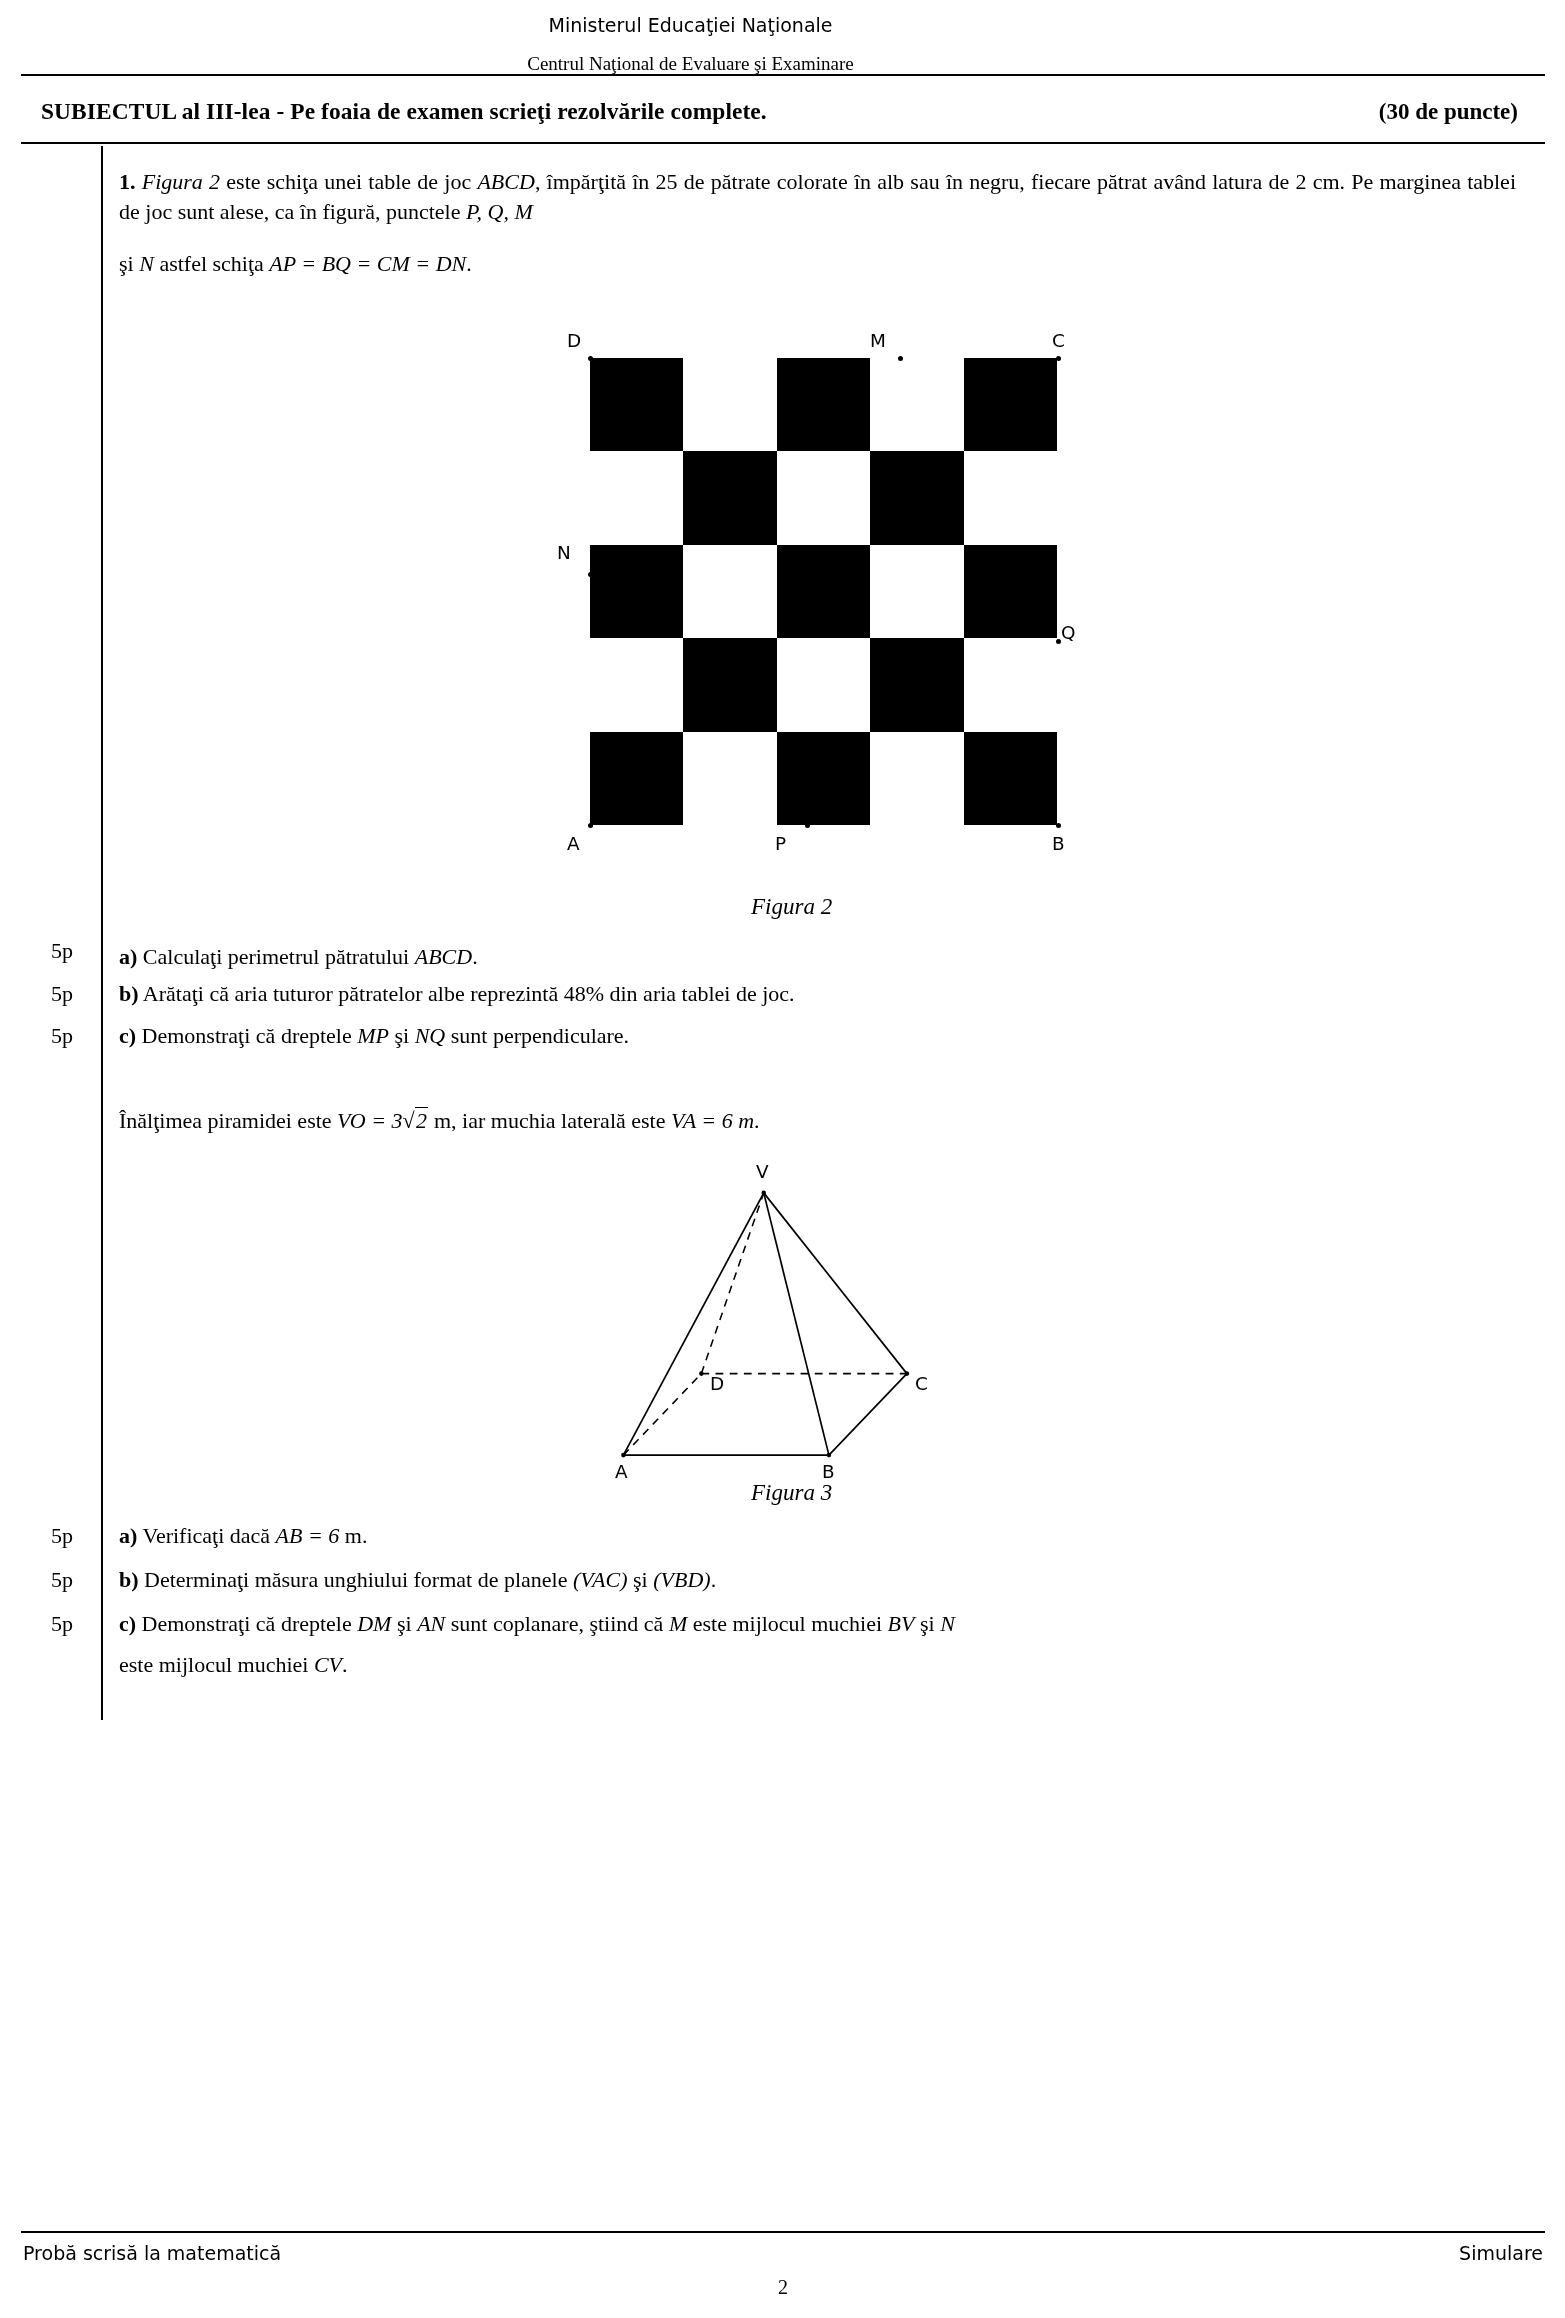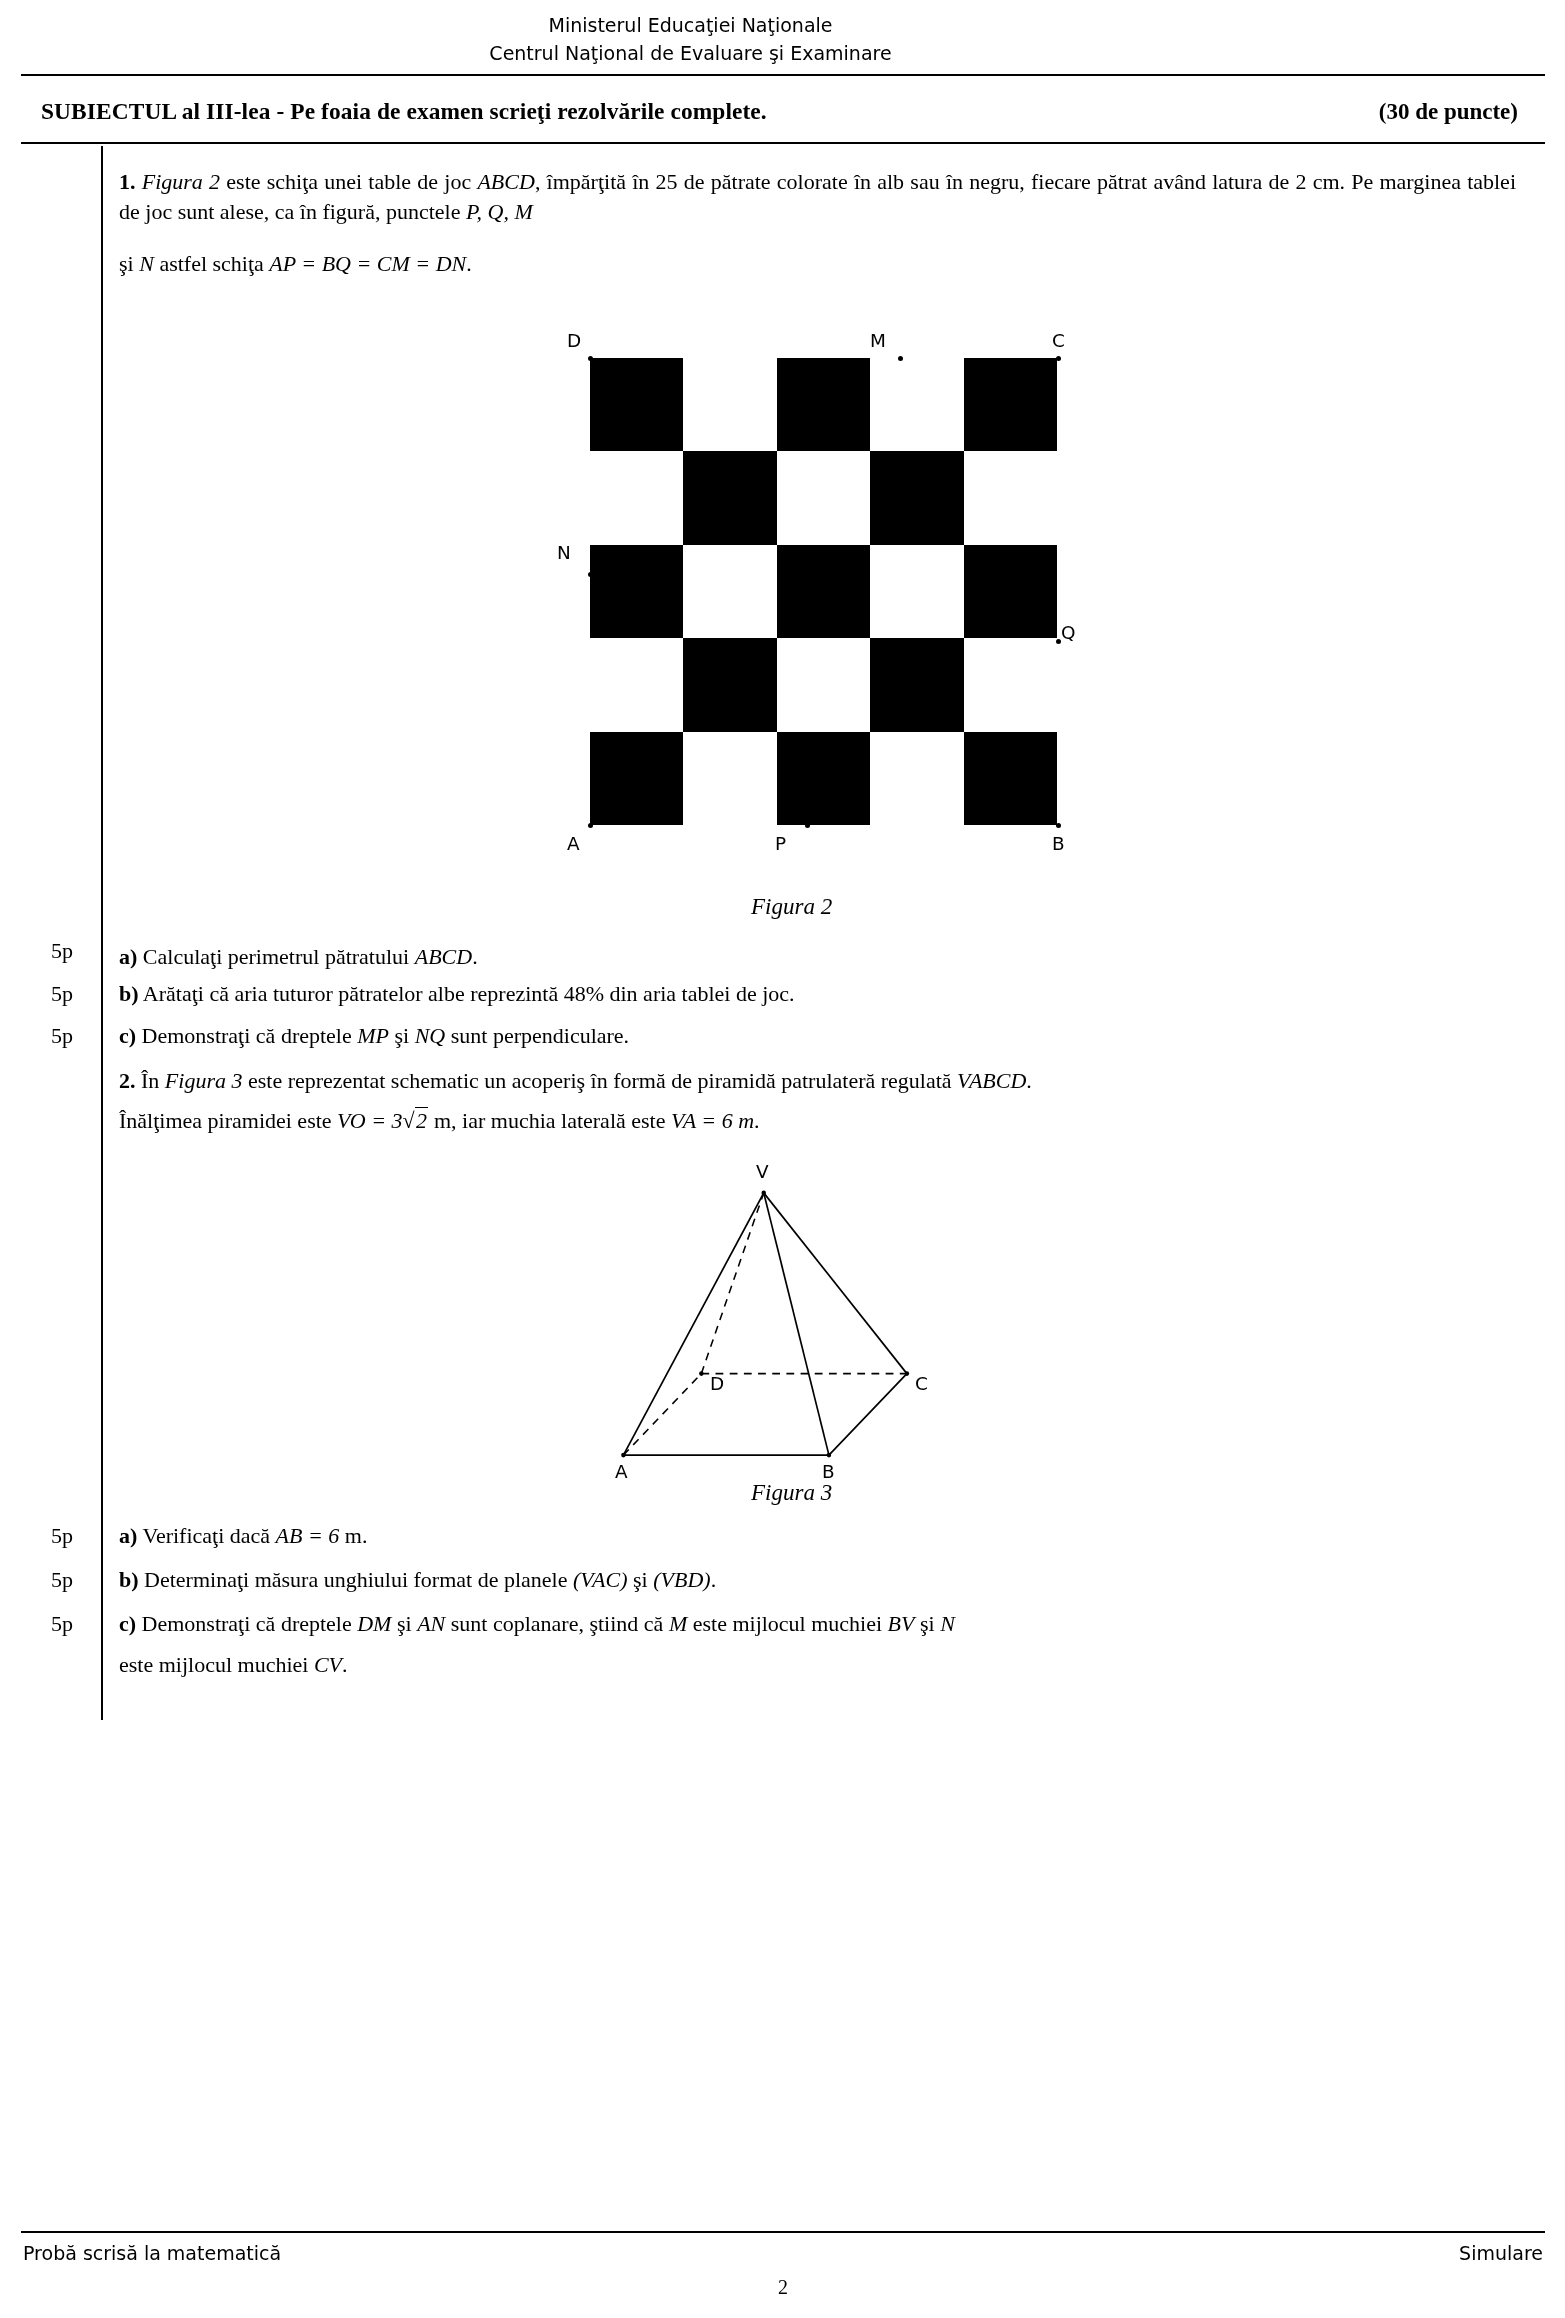--- a/index.html
+++ b/index.html
@@ -21,21 +21,21 @@
   .doc-header {
     position: absolute;
     top: 12.7px;
     left: 0;
     width: 1381px;
     text-align: center;
     font-family: "DejaVu Sans", sans-serif;
     font-size: 19px;
     line-height: 1.28;
   }
-  .doc-header .line2 { margin-top: 4px; }
+  .doc-header .line2 { margin-top: 15px; font-family: Liberation Serif, serif; }
 
   .header-rule {
     position: absolute;
     top: 74px;
     left: 21px;
     width: 1524px;
     height: 2.1px;
     background: #000;
   }
 
@@ -314,24 +314,20 @@
     <span class="bd">b)</span>
     <span>Arătaţi că aria tuturor pătratelor albe reprezintă  48%  din aria tablei de joc.</span>
   </div>
 
   <div class="pts" id="pts1c">5p</div>
   <div class="itemtext" id="it1c">
     <span class="bd">c)</span>
     <span>Demonstraţi că dreptele </span><span class="it">MP</span><span> şi </span><span class="it">NQ</span><span> sunt perpendiculare.</span>
   </div>
 
-  <div class="btext" id="p2-text">
-    <span class="bd">2.</span>
-    <span>În </span><span class="it">Figura 3</span><span> este reprezentat schematic un acoperiş în formă de piramidă patrulateră regulată </span><span class="it">VABCD</span><span>.</span>
-  </div>
   <div class="btext" id="p2-line2">
     <span>Înălţimea piramidei este </span><span class="it frac-sqrt">VO = 3</span><span class="frac-sqrt">√<span class="sqrt-bar it">2</span></span><span> m</span><span>, iar muchia laterală este </span><span class="it">VA = 6 m</span><span>.</span>
   </div>
 
   <div id="fig3-wrap">
     <svg width="397" height="326" viewBox="0 0 560 460">
 
       <polyline points="40,415 330,415 440,300" fill="none" stroke="#000" stroke-width="2.4"></polyline>
       <line x1="40" y1="415" x2="238" y2="45" stroke="#000" stroke-width="2.4"></line>
       <line x1="330" y1="415" x2="238" y2="45" stroke="#000" stroke-width="2.4"></line>

